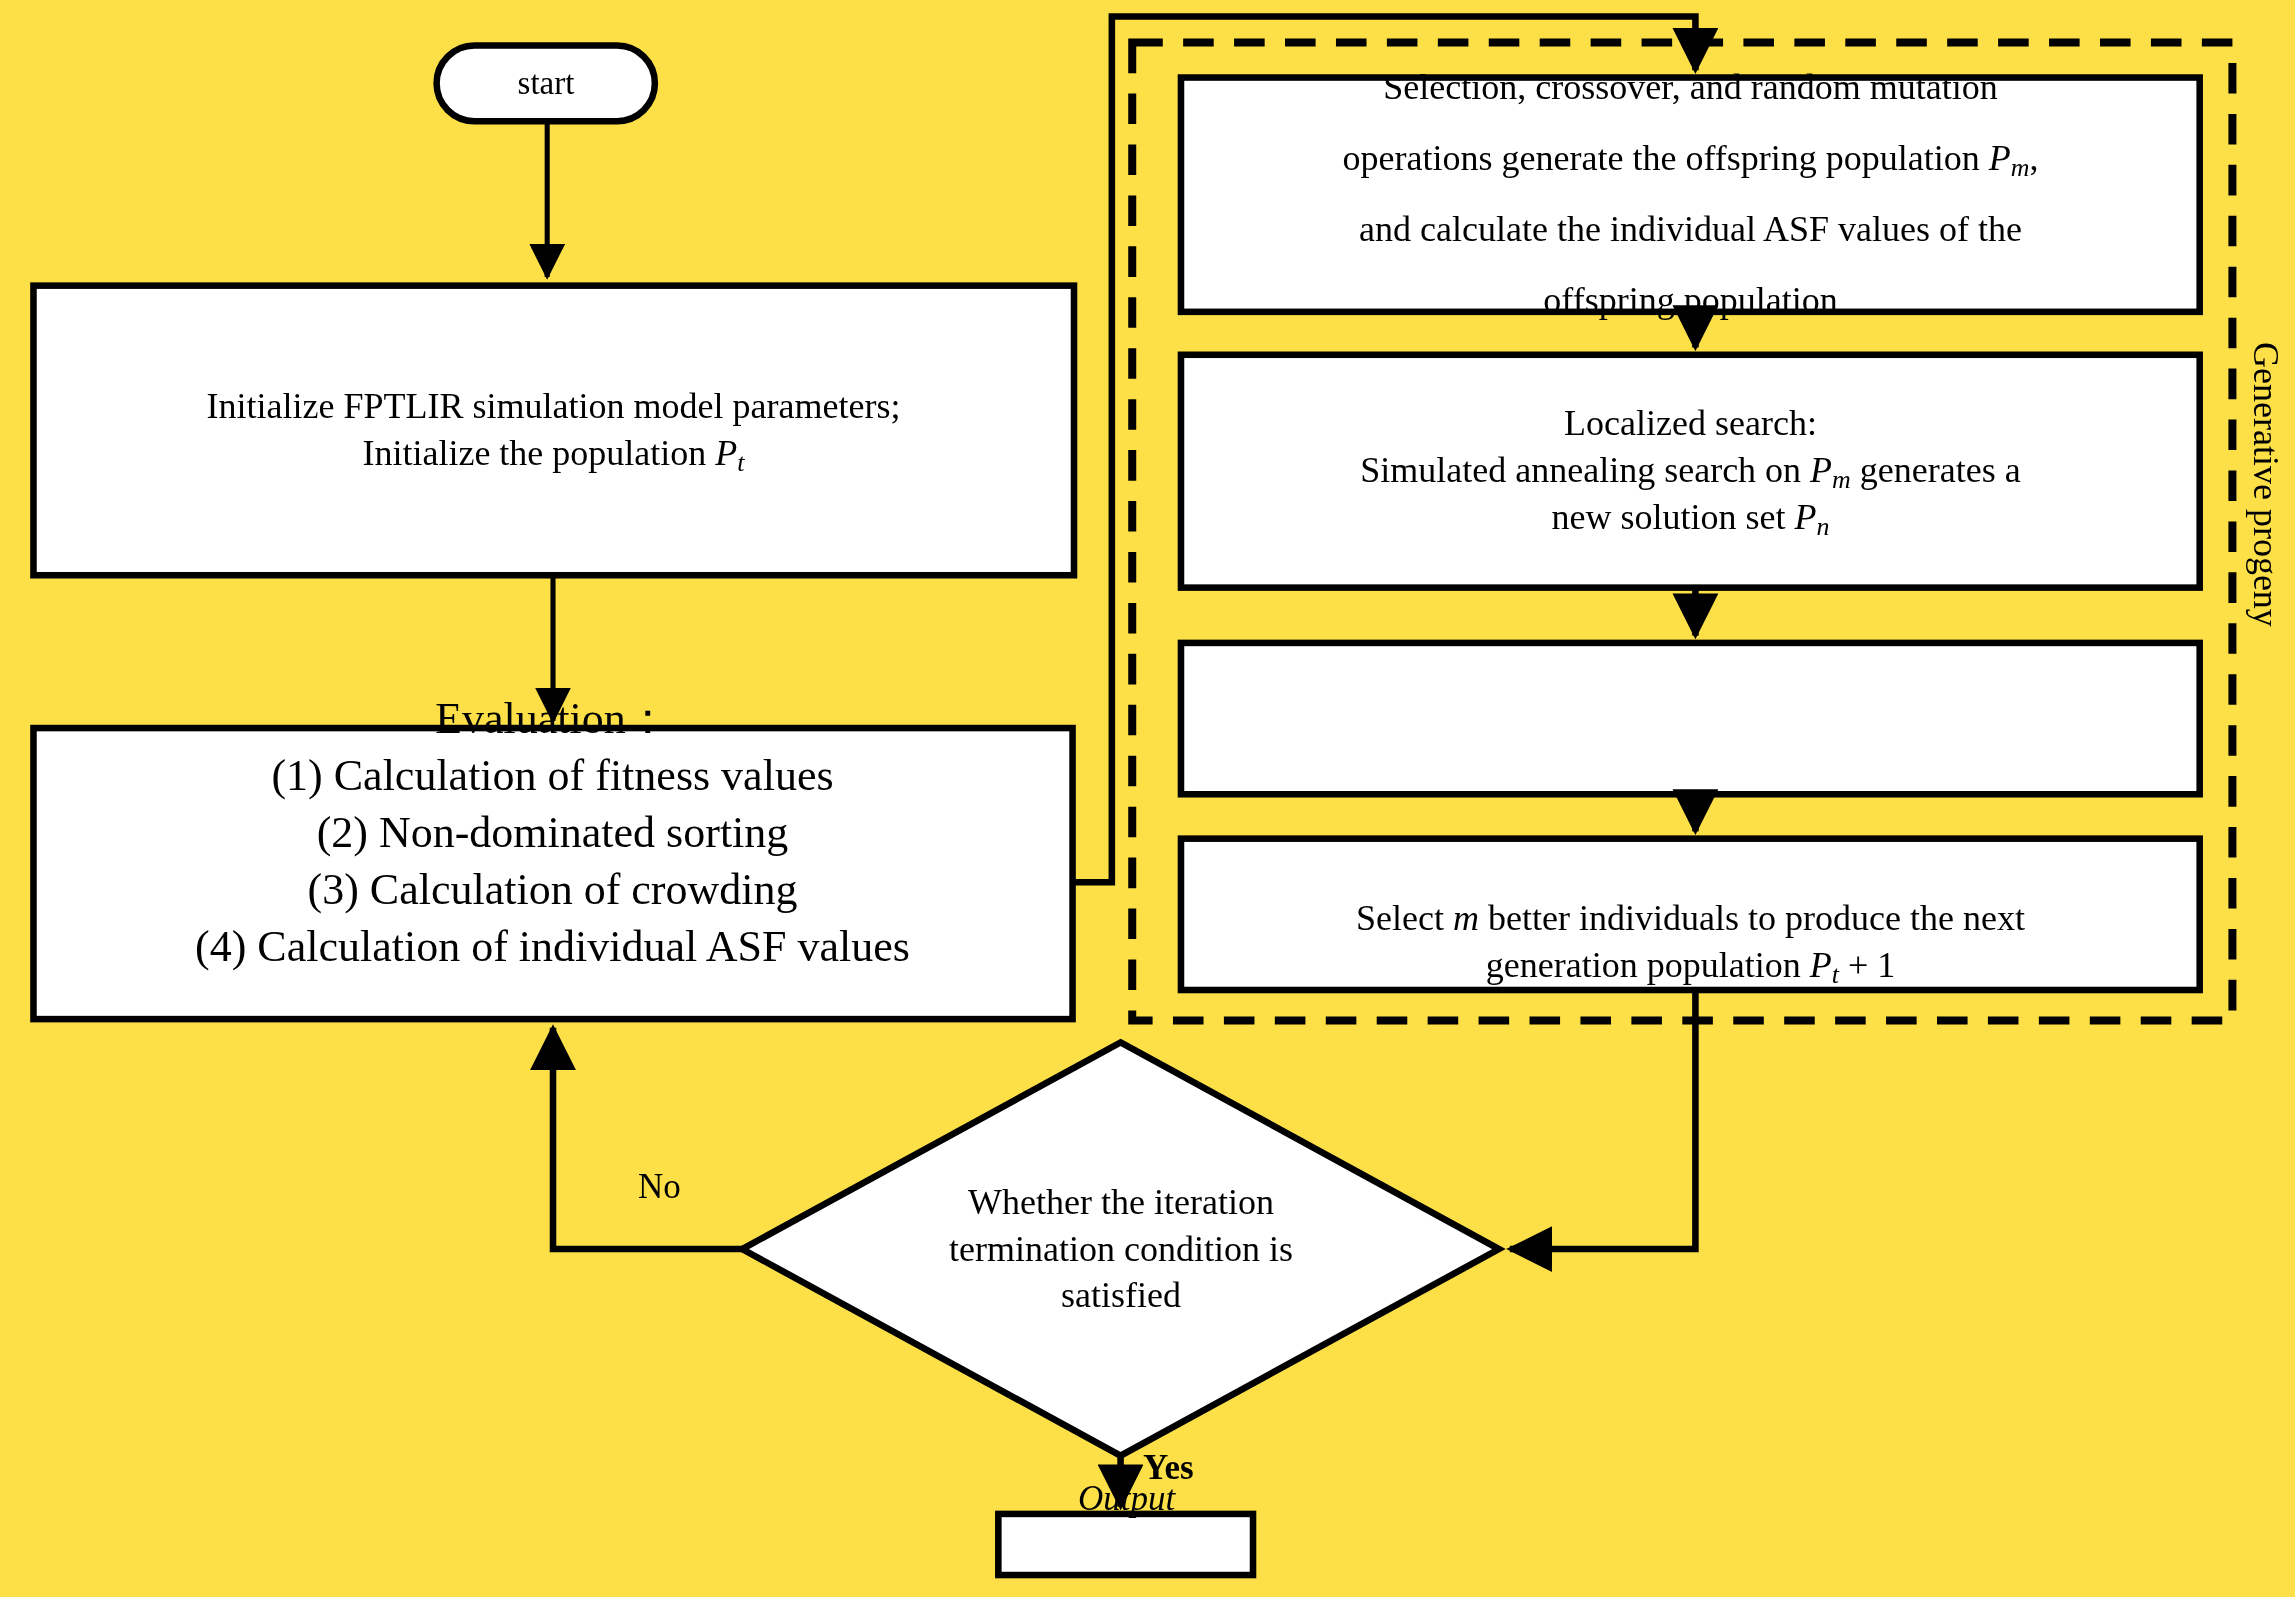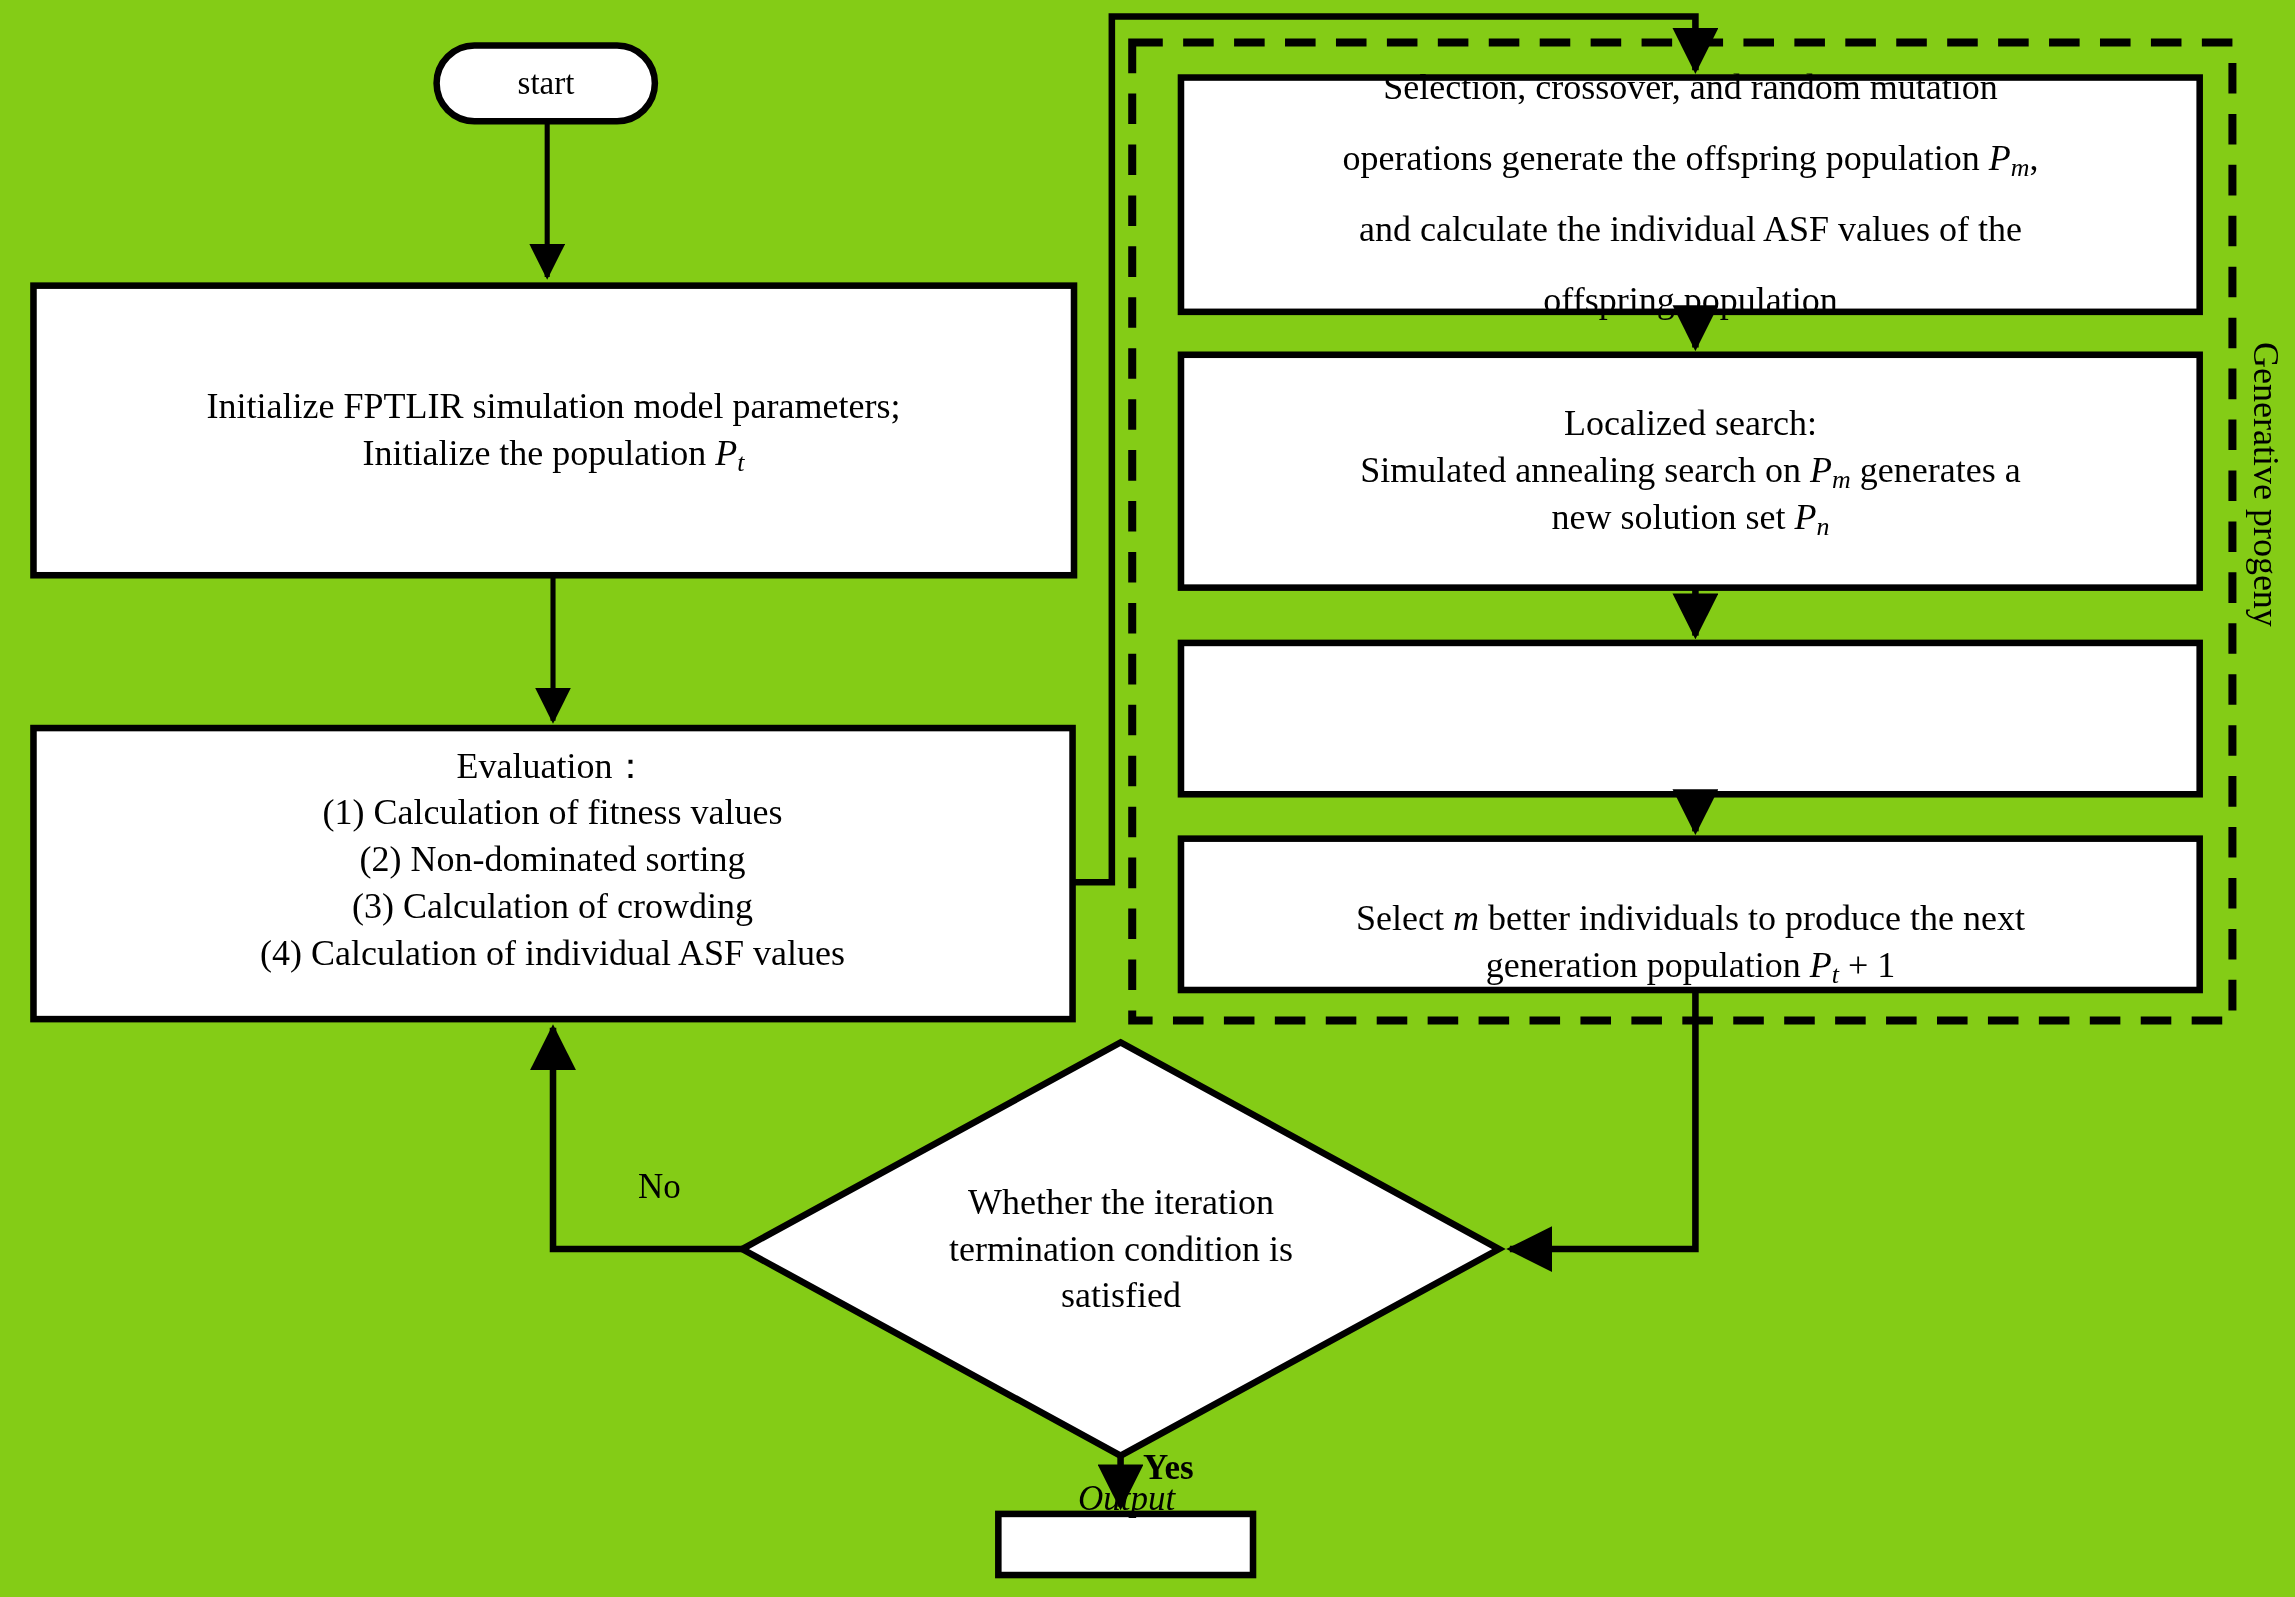--- a/index.html
+++ b/index.html
@@ -1,17 +1,17 @@
 <!DOCTYPE html>
 <html style="font-size:11.6px"><head>
 <meta charset="utf-8">
 <style>
   html,body{margin:0;padding:0;background:#fff;}
   body{font-family:"Liberation Serif", serif;}
-  #stage{position:relative;width:2295px;height:1598px;background:#84cc16;overflow:hidden;}
+  #stage{position:relative;width:2295px;height:1598px;background:#fde047;overflow:hidden;}
   svg.layer{position:absolute;left:0;top:0;width:2295px;height:1598px;}
   .nodeText{
     position:absolute;
     display:flex;align-items:center;justify-content:center;
     text-align:center;
     font-family:"Liberation Serif", serif;
     color:#000;
     line-height:1.30;
     pointer-events:none;
   }
@@ -83,21 +83,21 @@
     <span>start</span>
   </div>
 
   <div class="nodeText" style="left:33px;top:285px;width:1041px;height:290px;font-size:36px;flex-direction:column;">
     <div>Initialize FPTLIR simulation model parameters;</div>
     <div>
       <span>Initialize the population </span><span class="ital">P</span><sub>t</sub>
     </div>
   </div>
 
-  <div class="nodeText" style="left:33px;top:714px;width:1039px;height:291px;font-size:36px;flex-direction:column;">
+  <div class="nodeText" style="left:33px;top:687px;width:1039px;height:291px;font-size:44px;flex-direction:column;">
     <div>Evaluation：</div>
     <div>(1) Calculation of fitness values</div>
     <div>(2) Non-dominated sorting</div>
     <div>(3) Calculation of crowding</div>
     <div>(4) Calculation of individual ASF values</div>
   </div>
 
   <div class="nodeText" style="left:1181px;top:77px;width:1019px;height:234px;font-size:36px;flex-direction:column;gap:24px;">
     <div>Selection, crossover, and random mutation</div>
     <div>

